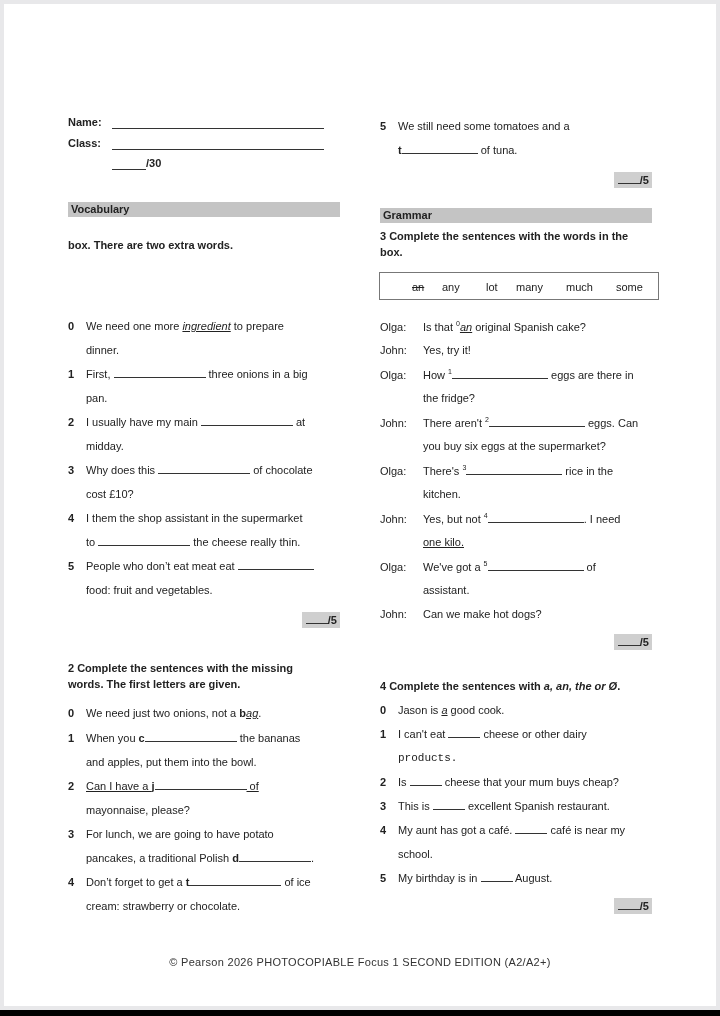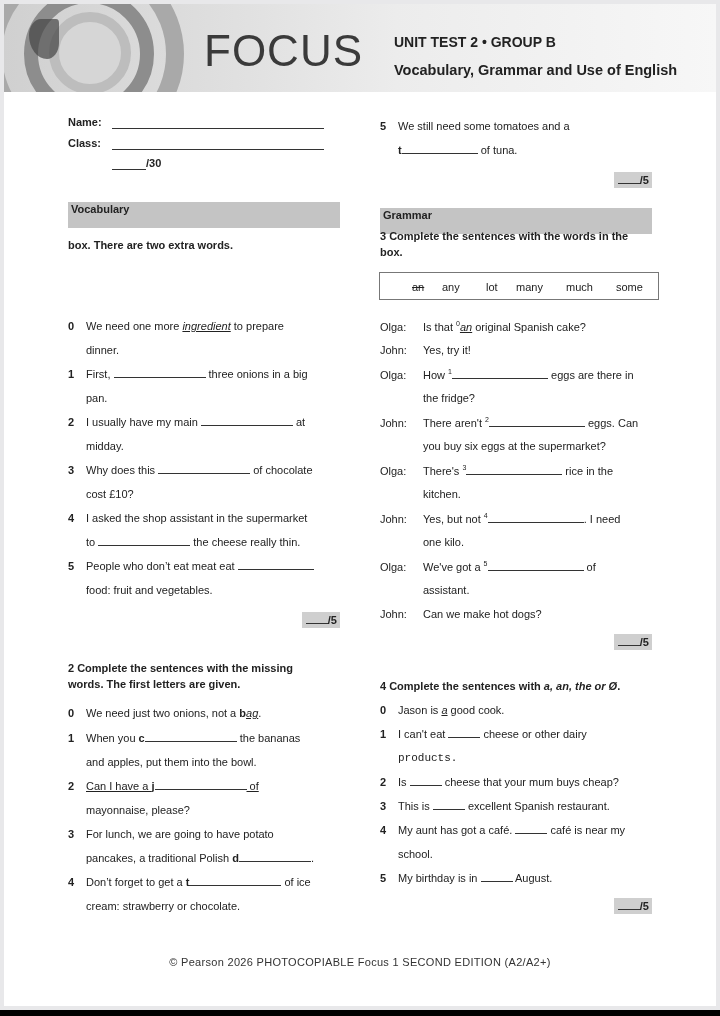--- a/index.html
+++ b/index.html
@@ -10,49 +10,38 @@
   .header { position: absolute; left: 0; top: 0; width: 712px; height: 88px; overflow: hidden;
     background: linear-gradient(90deg, #d0d0d0 0%, #dcdcdc 25%, #ececec 55%, #f7f7f7 100%); }
   .swirl { position: absolute; left: 0; top: 0; width: 190px; height: 88px; overflow: hidden; }
   .ring { position: absolute; border-radius: 50%; border-style: solid; }
   .logo { position: absolute; left: 200px; top: 22px; font-size: 44px; color: #3a3a3a; letter-spacing: 1px; font-family: "Liberation Sans", sans-serif; }
   .unit { position: absolute; left: 390px; top: 30px; font-size: 14px; font-weight: bold; color: #222; }
   .subtitle { position: absolute; left: 390px; top: 58px; font-size: 14.5px; font-weight: bold; color: #222; }
   .abs { position: absolute; }
   .t { font-size: 11px; color: #222; white-space: nowrap; }
   .b { font-weight: bold; }
-  .bar { position: absolute; background: #c4c4c4; height: 26px; font-size: 11px; font-weight: bold; padding-left: 3px; line-height: 15px; }
+  .bar { position: absolute; background: #c4c4c4; height: 15px; font-size: 11px; font-weight: bold; padding-left: 3px; line-height: 15px; }
   .box { position: absolute; border: 1px solid #777; }
   .blank { display: inline-block; border-bottom: 1px solid #333; height: 10px; vertical-align: baseline; }
   .score { position: absolute; background: #cfcfcf; height: 16px; width: 38px; font-size: 11px; font-weight: bold; text-align: right; padding-right: 3px; line-height: 16px; }
   .score .u { display: inline-block; width: 22px; border-bottom: 1px solid #333; height: 11px; }
   .strike { text-decoration: line-through; }
   .ex { font-style: italic; text-decoration: underline; }
   sup { font-size: 7px; }
   .num { display: inline-block; width: 18px; font-weight: bold; }
   .spk { display: inline-block; width: 43px; }
   .footer { position: absolute; left: 0; width: 712px; top: 952px; text-align: center; font-size: 11px; color: #333; letter-spacing: 0.3px; }
 </style>
 </head>
 <body>
 
 <div class="page">
 <div class="sheet">
 
-  <div class="header">
-    <div class="swirl">
-      <div class="ring" style="left:-20px;top:-50px;width:200px;height:200px;border-width:18px;border-color:#a9a9a9;"></div>
-      <div class="ring" style="left:20px;top:-15px;width:130px;height:130px;border-width:14px;border-color:#8d8d8d;"></div>
-      <div class="ring" style="left:45px;top:8px;width:82px;height:82px;border-width:10px;border-color:#bdbdbd;background:#d6d6d6;"></div>
-      <div class="ring" style="left:25px;top:15px;width:30px;height:40px;border-width:0;background:#444;border-radius:40% 10% 40% 60%;opacity:.7;"></div>
-    </div>
-    <div class="logo">FOCUS</div>
-    <div class="unit">UNIT TEST 2 • GROUP B</div>
-    <div class="subtitle">Vocabulary, Grammar and Use of English</div>
-  </div>
 
   <div class="abs t b" style="left:64px;top:112px;">Name:</div>
   <div class="abs" style="left:108px;top:124px;width:212px;border-bottom:1px solid #333;"></div>
   <div class="abs t b" style="left:64px;top:133px;">Class:</div>
   <div class="abs" style="left:108px;top:145px;width:212px;border-bottom:1px solid #333;"></div>
   <div class="abs t b" style="left:64px;top:153px;margin-top:48px;">Total:</div>
   <div class="abs" style="left:108px;top:165px;width:34px;border-bottom:1px solid #333;"></div>
   <div class="abs t b" style="left:142px;top:153px;">/30</div>
 
   <div class="bar" style="left:64px;top:198px;width:272px;">Vocabulary</div>
@@ -73,21 +62,21 @@
     <span class="num">2</span><span>I usually have my main </span><span class="blank" style="width:92px;"></span><span> at</span>
   </div>
   <div class="abs t" style="left:82px;top:436px;">midday.</div>
 
   <div class="abs t" style="left:64px;top:460px;">
     <span class="num">3</span><span>Why does this </span><span class="blank" style="width:92px;"></span><span> of chocolate</span>
   </div>
   <div class="abs t" style="left:82px;top:484px;">cost £10?</div>
 
   <div class="abs t" style="left:64px;top:508px;">
-    <span class="num">4</span><span>I asked the shop assistant in the supermarket</span>
+    <span class="num">4</span><span>I them the shop assistant in the supermarket</span>
   </div>
   <div class="abs t" style="left:82px;top:532px;">
     <span>to </span><span class="blank" style="width:92px;"></span><span> the cheese really thin.</span>
   </div>
 
   <div class="abs t" style="left:64px;top:556px;">
     <span class="num">5</span><span>People who don’t eat meat eat </span><span class="blank" style="width:76px;"></span>
   </div>
   <div class="abs t" style="left:82px;top:580px;">food: fruit and vegetables.</div>
 
@@ -157,21 +146,21 @@
     <span class="spk">John:</span><span>There aren't </span><sup>2</sup><span class="blank" style="width:96px;"></span><span> eggs. Can</span>
   </div>
   <div class="abs t" style="left:419px;top:436px;">you buy six eggs at the supermarket?</div>
   <div class="abs t" style="left:376px;top:460px;">
     <span class="spk">Olga:</span><span>There's </span><sup>3</sup><span class="blank" style="width:96px;"></span><span> rice in the</span>
   </div>
   <div class="abs t" style="left:419px;top:484px;">kitchen.</div>
   <div class="abs t" style="left:376px;top:508px;">
     <span class="spk">John:</span><span>Yes, but not </span><sup>4</sup><span class="blank" style="width:96px;"></span><span>. I need</span>
   </div>
-  <div class="abs t" style="left:419px;top:532px;">one kilo.</div>
+  <div class="abs t" style="left:419px;top:532px;text-decoration:underline;">one kilo.</div>
   <div class="abs t" style="left:376px;top:556px;">
     <span class="spk">Olga:</span><span>We've got a </span><sup>5</sup><span class="blank" style="width:96px;"></span><span> of</span>
   </div>
   <div class="abs t" style="left:419px;top:580px;">assistant.</div>
   <div class="abs t" style="left:376px;top:604px;">
     <span class="spk">John:</span><span>Can we make hot dogs?</span>
   </div>
 
   <div class="score" style="left:610px;top:630px;"><span class="u"></span><span>/5</span></div>
 

